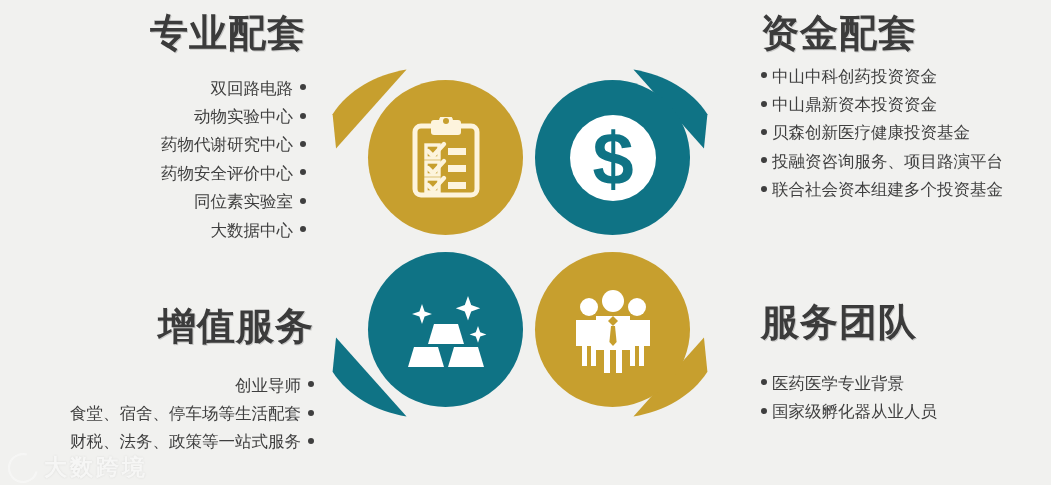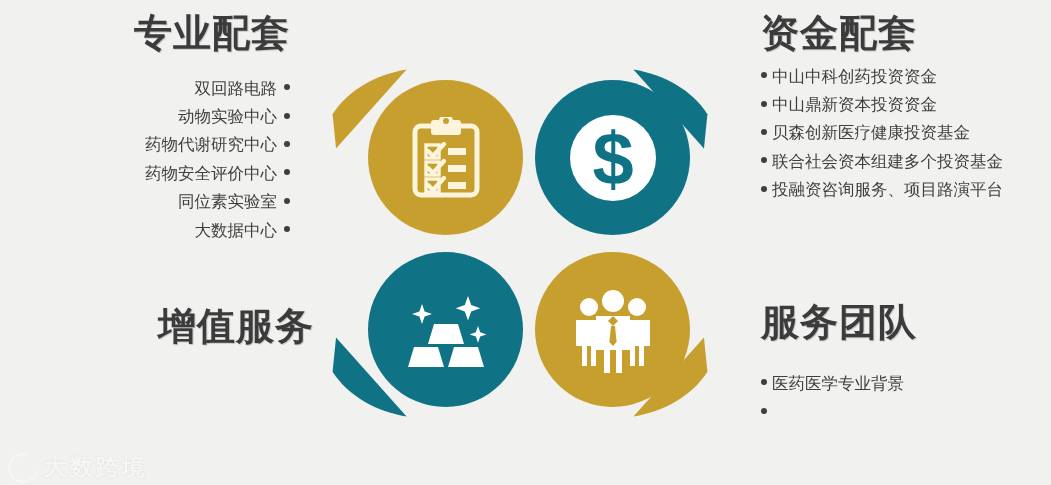--- a/index.html
+++ b/index.html
@@ -14,21 +14,21 @@
     background: #f1f1ef;
     overflow: hidden;
     font-family: "Liberation Sans", "DejaVu Sans", sans-serif;
   }
 
   
   .quad {
     position: absolute;
     width: 300px;
   }
-  .quad-tl { left: 0px;   top: 12px;  text-align: right; }
+  .quad-tl { left: 16px;   top: 12px;  text-align: right; }
   .quad-tr { left: 751px; top: 12px;  text-align: left;  }
   .quad-bl { left: 0px;   top: 305px; text-align: right; padding-left: 24px; }
   .quad-br { left: 751px; top: 301px; text-align: left;  }
 
   .quad-tl .heading, .quad-bl .heading { padding-right: 10px; }
   .quad-tr .heading, .quad-br .heading { padding-left: 10px;  }
 
   .heading {
     font-size: 38px;
     font-weight: bold;
@@ -151,34 +151,39 @@
       <li><span>大数据中心</span><span class="bullet bullet-after"></span></li>
     </ul>
   </div>
 
   <div class="quad quad-tr">
     <div class="heading">资金配套</div>
     <ul class="list">
       <li><span class="bullet bullet-before"></span><span>中山中科创药投资资金</span></li>
       <li><span class="bullet bullet-before"></span><span>中山鼎新资本投资资金</span></li>
       <li><span class="bullet bullet-before"></span><span>贝森创新医疗健康投资基金</span></li>
+      <li><span class="bullet bullet-before"></span><span>投融资咨询服务、项目路演平台</span></li>
       <li><span class="bullet bullet-before"></span><span>联合社会资本组建多个投资基金</span></li>
-      <li><span class="bullet bullet-before"></span><span>投融资咨询服务、项目路演平台</span></li>
     </ul>
   </div>
 
   <div class="quad quad-bl">
     <div class="heading">增值服务</div>
+    <ul class="list">
+      <li><span>创业导师</span><span class="bullet bullet-after"></span></li>
+      <li><span>食堂、宿舍、停车场等生活配套</span><span class="bullet bullet-after"></span></li>
+      <li><span>财税、法务、政策等一站式服务</span><span class="bullet bullet-after"></span></li>
+    </ul>
   </div>
 
   <div class="quad quad-br">
     <div class="heading">服务团队</div>
     <ul class="list">
       <li><span class="bullet bullet-before"></span><span>医药医学专业背景</span></li>
-      <li><span class="bullet bullet-before"></span></li>
+      <li><span class="bullet bullet-before"></span><span>国家级孵化器从业人员</span></li>
     </ul>
   </div>
 
   <div id="cluster">
 
     <svg class="arrow-svg a-tl" viewBox="0 0 100 100">
       <path d="M96 4 C60 10 28 28 10 56 L14 96 Z" fill="#c79f2e"></path>
     </svg>
     <svg class="arrow-svg a-tr" viewBox="0 0 100 100">
       <path d="M4 4 C40 10 72 28 90 56 L86 96 Z" fill="#0f7385"></path>

